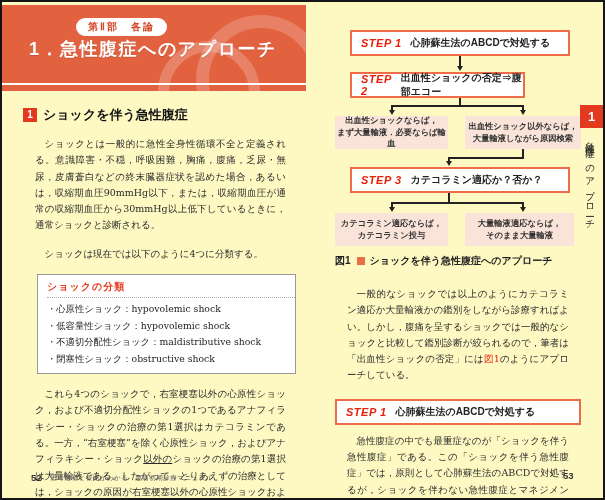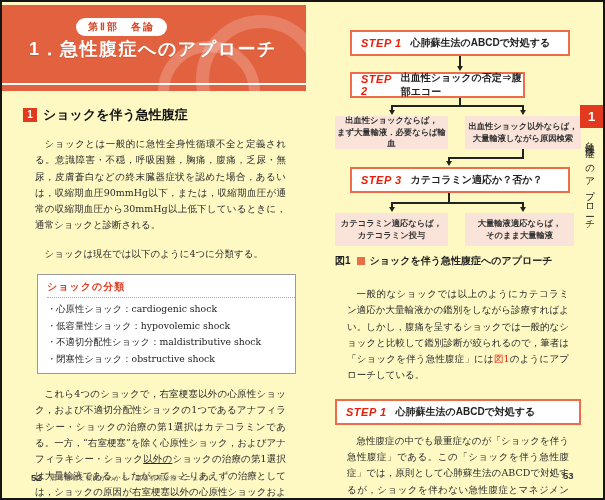--- a/index.html
+++ b/index.html
@@ -84,21 +84,21 @@
 
   <div class="left-col">
     <div class="sec-head">
       <span class="numsq">1</span>
       <span class="sec-title">ショックを伴う急性腹症</span>
     </div>
     <p class="body">ショックとは一般的に急性全身性循環不全と定義される。意識障害・不穏，呼吸困難，胸痛，腹痛，乏尿・無尿，皮膚蒼白などの終末臓器症状を認めた場合，あるいは，収縮期血圧90mmHg以下，または，収縮期血圧が通常の収縮期血圧から30mmHg以上低下しているときに，通常ショックと診断される。</p>
     <p class="body">ショックは現在では以下のように4つに分類する。</p>
     <div class="cls-box">
       <div class="cls-title">ショックの分類</div>
-      <div class="cls-item">・心原性ショック：cardiogenic shock</div>
+      <div class="cls-item">・心原性ショック：hypovolemic shock</div>
       <div class="cls-item">・低容量性ショック：hypovolemic shock</div>
       <div class="cls-item">・不適切分配性ショック：maldistributive shock</div>
       <div class="cls-item">・閉塞性ショック：obstructive shock</div>
     </div>
     <p class="body"><span>これら4つのショックで，右室梗塞以外の心原性ショック，および不適切分配性ショックの1つであるアナフィラキシー・ショックの治療の第1選択はカテコラミンである。一方，“右室梗塞”を除く心原性ショック，およびアナフィラキシー・ショック</span><span class="u">以外の</span><span>ショックの治療の第1選択は大量輸液である。したがって，とりあえずの治療としては，ショックの原因が右室梗塞以外の心原性ショックおよびアナフィラキシー・ショックかどうかがわかればよいのである。詳細については，拙著「問題解決型救急初期診療」（医学書院）の第4部2，ショックの稿を参照のこと。</span></p>
   </div>
 
   <div class="right-col">
     <div class="fig">
 
@@ -154,21 +154,21 @@
         <span>そのまま大量輸液</span>
       </div>
 
       <div class="fig-caption">
         <span>図1</span>
         <span class="cap-sq"></span>
         <span>ショックを伴う急性腹症へのアプローチ</span>
       </div>
     </div>
 
-    <p class="body"><span>一般的なショックでは以上のようにカテコラミン適応か大量輸液かの鑑別をしながら診療すればよい。しかし，腹痛を呈するショックでは一般的なショックと比較して鑑別診断が絞られるので，筆者は「ショックを伴う急性腹症」には</span><span style="color:#E8200A;">図1</span><span>のようにアプローチしている。</span></p>
+    <p class="body"><span>一般的なショックでは以上のようにカテコラミン適応か大量輸液かの鑑別をしながら診療すればよい。しかし，腹痛を呈するショックでは一般的なショックと比較して鑑別診断が絞られるので，筆者は「出血性ショックの否定」には</span><span style="color:#E8200A;">図1</span><span>のようにアプローチしている。</span></p>
 
     <div class="stepbox inflow">
       <span class="step-label">STEP 1</span>
       <span class="step-text">心肺蘇生法のABCDで対処する</span>
     </div>
 
     <p class="body" style="margin-top:8px;">急性腹症の中でも最重症なのが「ショックを伴う急性腹症」である。この「ショックを伴う急性腹症」では，原則として心肺蘇生法のABCDで対処するが，ショックを伴わない急性腹症とマネジメントの上で次の2点が異なる。</p>
   </div>
 
   <div class="footer-left">

